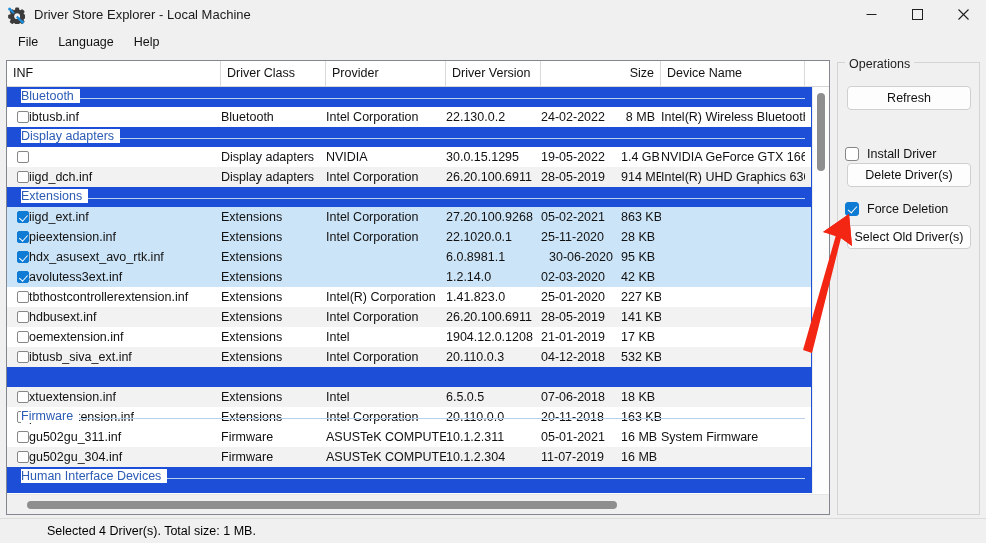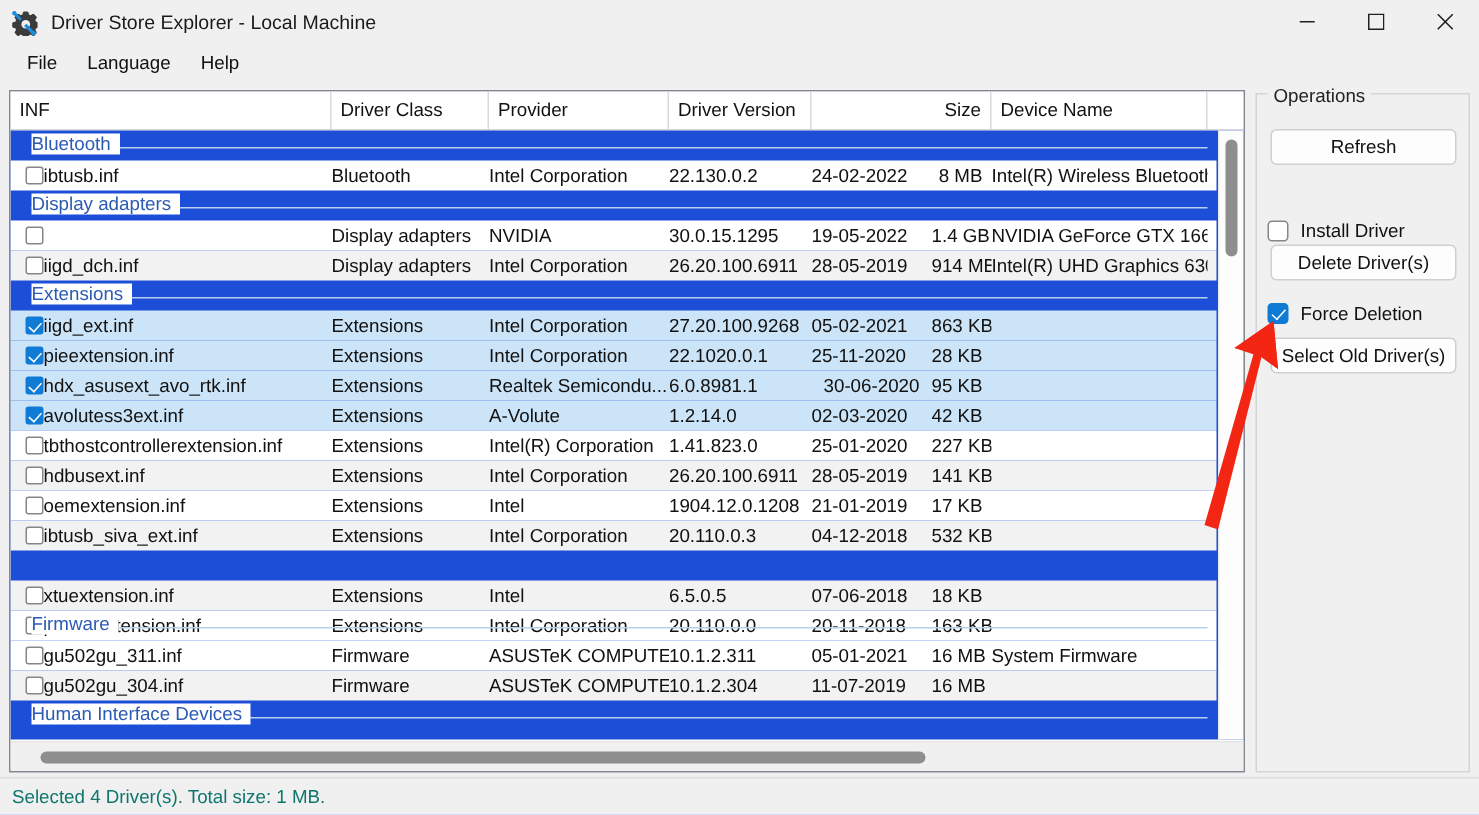--- a/index.html
+++ b/index.html
@@ -304,21 +304,21 @@
     position: absolute;
     left: 0; bottom: 0;
     width: 986px; height: 25px;
     background: #f0f0f0;
     border-top: 1px solid #dcdcdc;
     box-sizing: border-box;
     display: flex;
     align-items: center;
     padding-left: 8px;
   }
-  #statusbar .txt { font-size: 12.5px; color: #0f766e; }
+  #statusbar .txt { font-size: 12.5px; color: #000000; margin-left: 39px; }
 
   #arrow-overlay {
     position: absolute;
     left: 0; top: 0;
     width: 986px; height: 543px;
     pointer-events: none;
   }
 </style>
 </head>
 <body>
@@ -433,31 +433,29 @@
           <div class="cell" style="left: 319px; width: 120px; padding-right: 0px;">Intel Corporation</div>
           <div class="cell" style="left: 439px; width: 95px; padding-right: 0px;">22.1020.0.1</div>
           <div class="cell" style="left: 534px; width: 80px; padding-right: 0px;">25-11-2020</div>
           <div class="cell num" style="left: 614px; width: 40px; padding-right: 6px;">28 KB</div>
           <div class="cell" style="left: 654px; width: 144px; padding-right: 0px;"></div>
         </div>
         <div class="grow drow sel" style="top: 160px;">
           <div class="cb checked"></div>
           <div class="cell" style="left: 22px; width: 192px; padding-right: 0px;">hdx_asusext_avo_rtk.inf</div>
           <div class="cell" style="left: 214px; width: 105px; padding-right: 0px;">Extensions</div>
-          <div class="cell" style="left: 319px; width: 120px; padding-right: 0px;">Realtek Semicondu...</div>
           <div class="cell" style="left: 439px; width: 95px; padding-right: 0px;">6.0.8981.1</div>
           <div class="cell" style="left: 534px; width: 80px; padding-right: 0px; text-align: center;">30-06-2020</div>
           <div class="cell num" style="left: 614px; width: 40px; padding-right: 6px;">95 KB</div>
           <div class="cell" style="left: 654px; width: 144px; padding-right: 0px;"></div>
         </div>
         <div class="grow drow sel" style="top: 180px;">
           <div class="cb checked"></div>
           <div class="cell" style="left: 22px; width: 192px; padding-right: 0px;">avolutess3ext.inf</div>
           <div class="cell" style="left: 214px; width: 105px; padding-right: 0px;">Extensions</div>
-          <div class="cell" style="left: 319px; width: 120px; padding-right: 0px;">A-Volute</div>
           <div class="cell" style="left: 439px; width: 95px; padding-right: 0px;">1.2.14.0</div>
           <div class="cell" style="left: 534px; width: 80px; padding-right: 0px;">02-03-2020</div>
           <div class="cell num" style="left: 614px; width: 40px; padding-right: 6px;">42 KB</div>
           <div class="cell" style="left: 654px; width: 144px; padding-right: 0px;"></div>
         </div>
         <div class="grow drow" style="top: 200px;">
           <div class="cb"></div>
           <div class="cell" style="left: 22px; width: 192px; padding-right: 0px;">tbthostcontrollerextension.inf</div>
           <div class="cell" style="left: 214px; width: 105px; padding-right: 0px;">Extensions</div>
           <div class="cell" style="left: 319px; width: 120px; padding-right: 0px;">Intel(R) Corporation</div>

